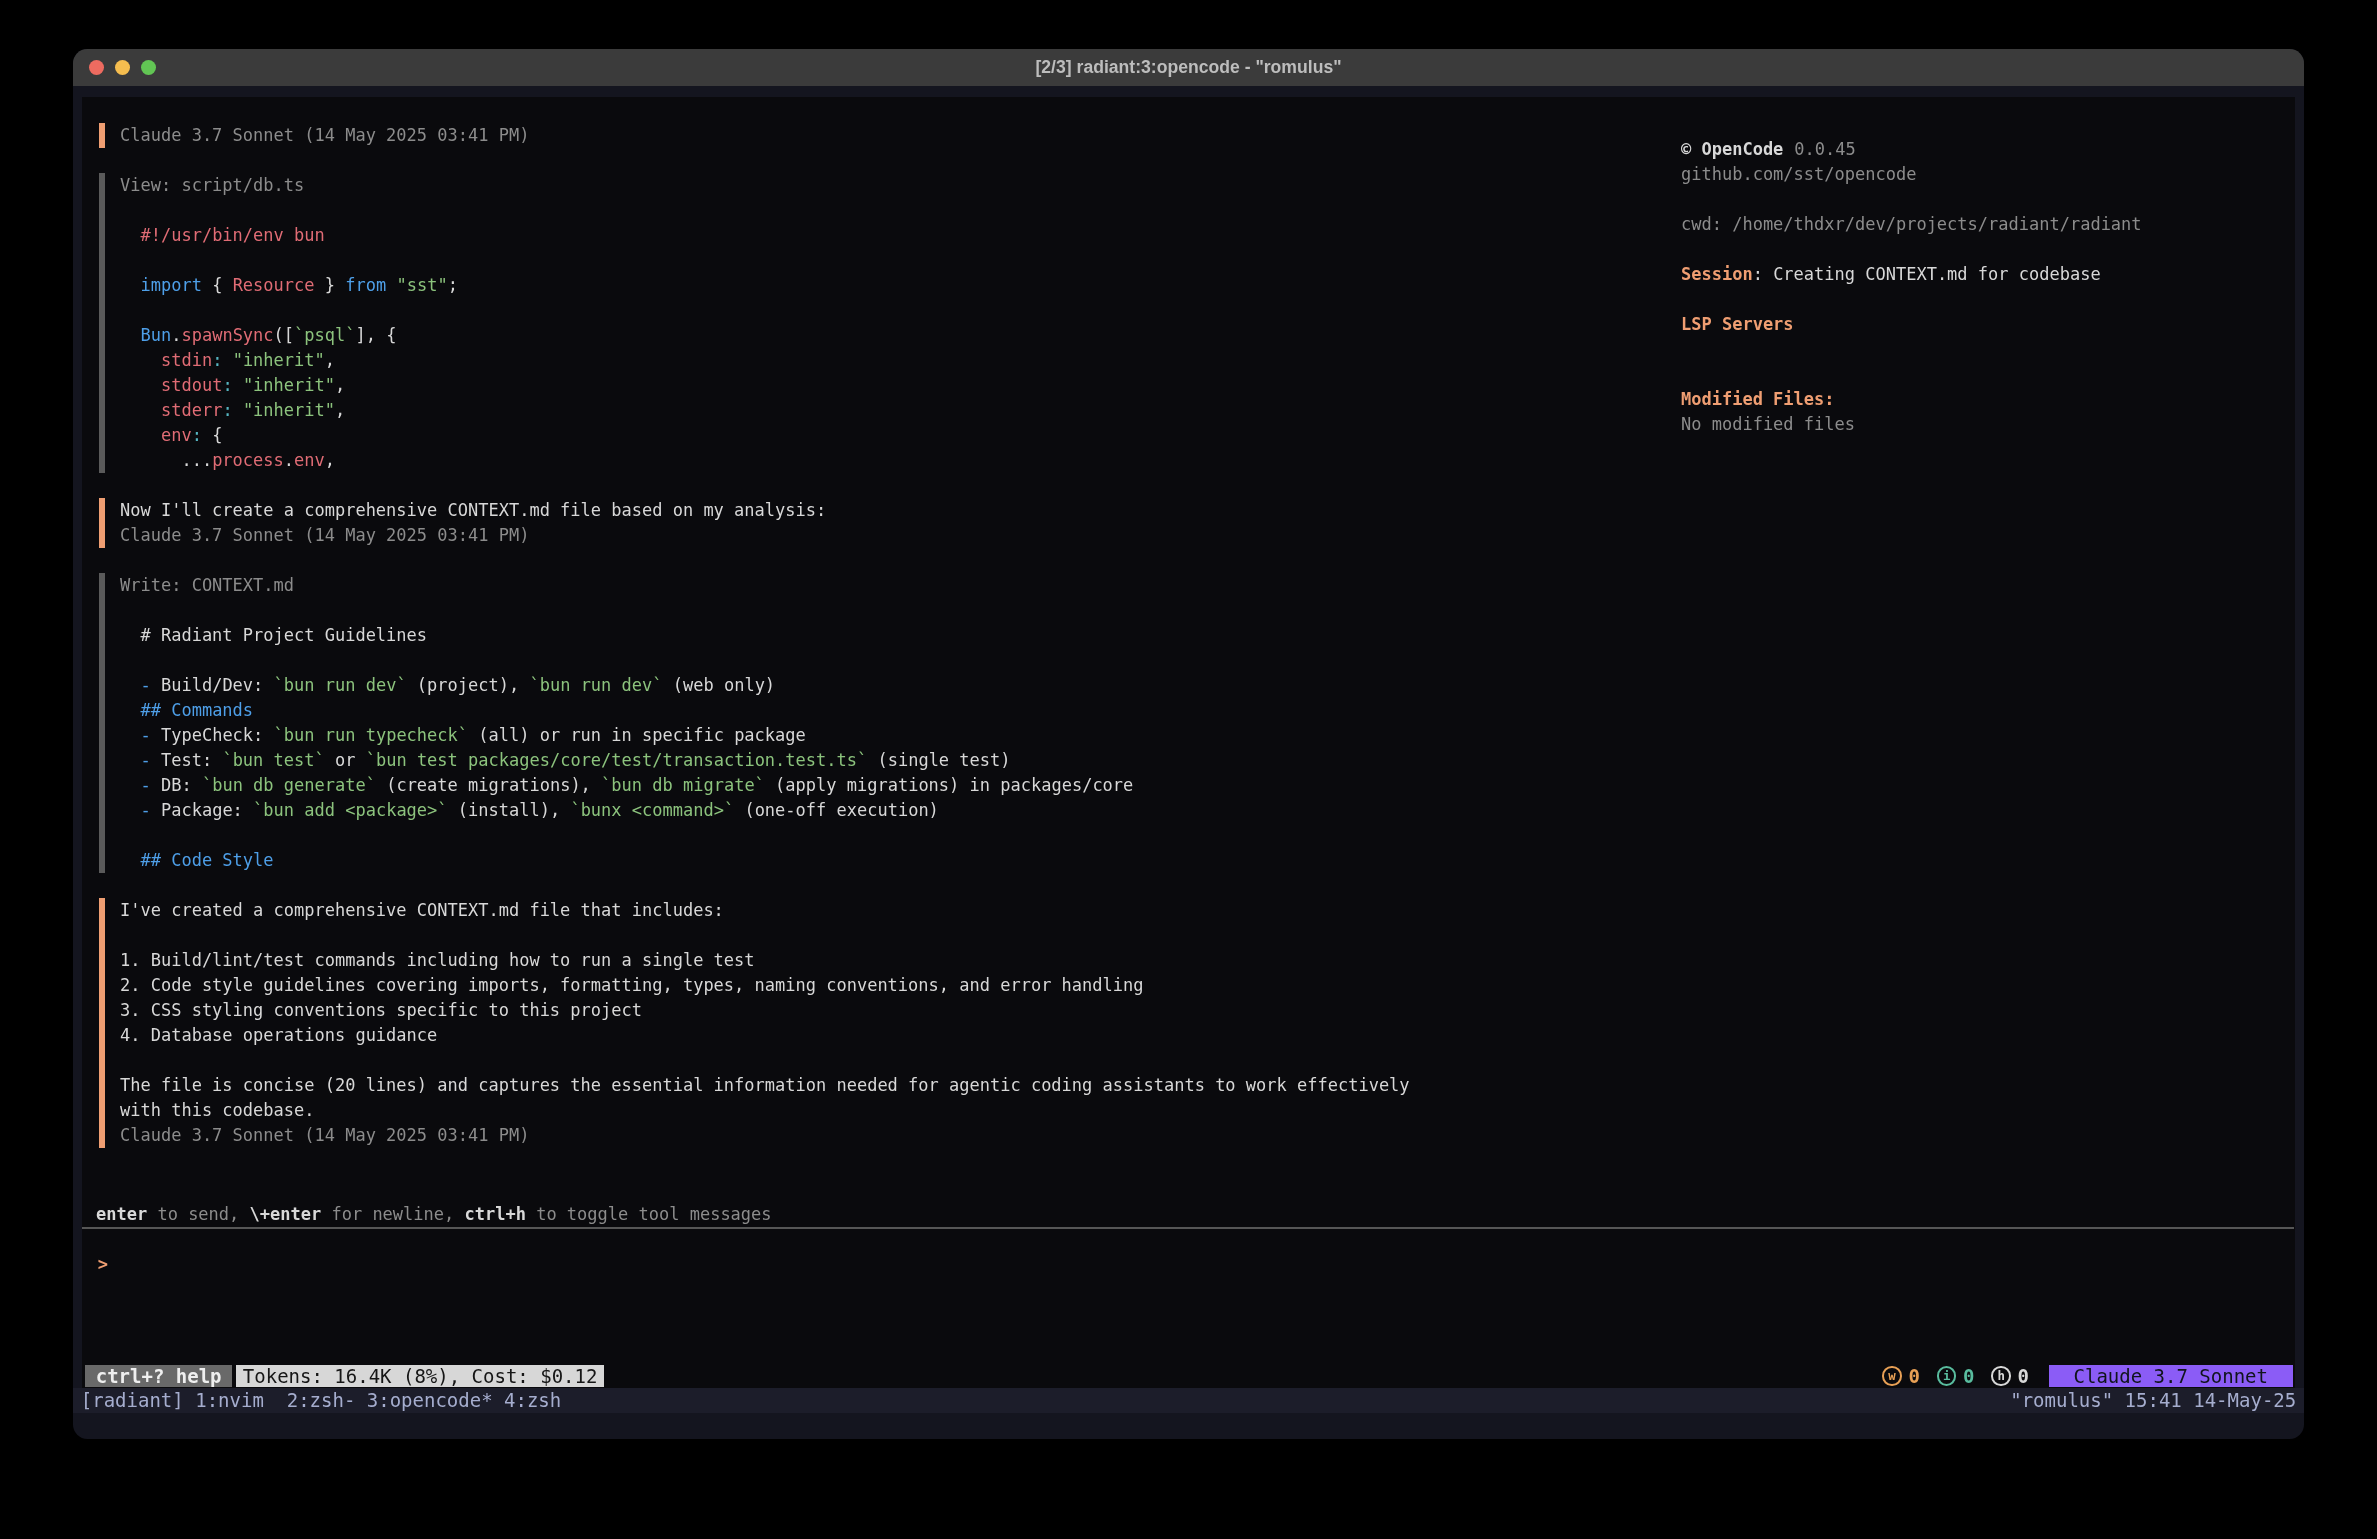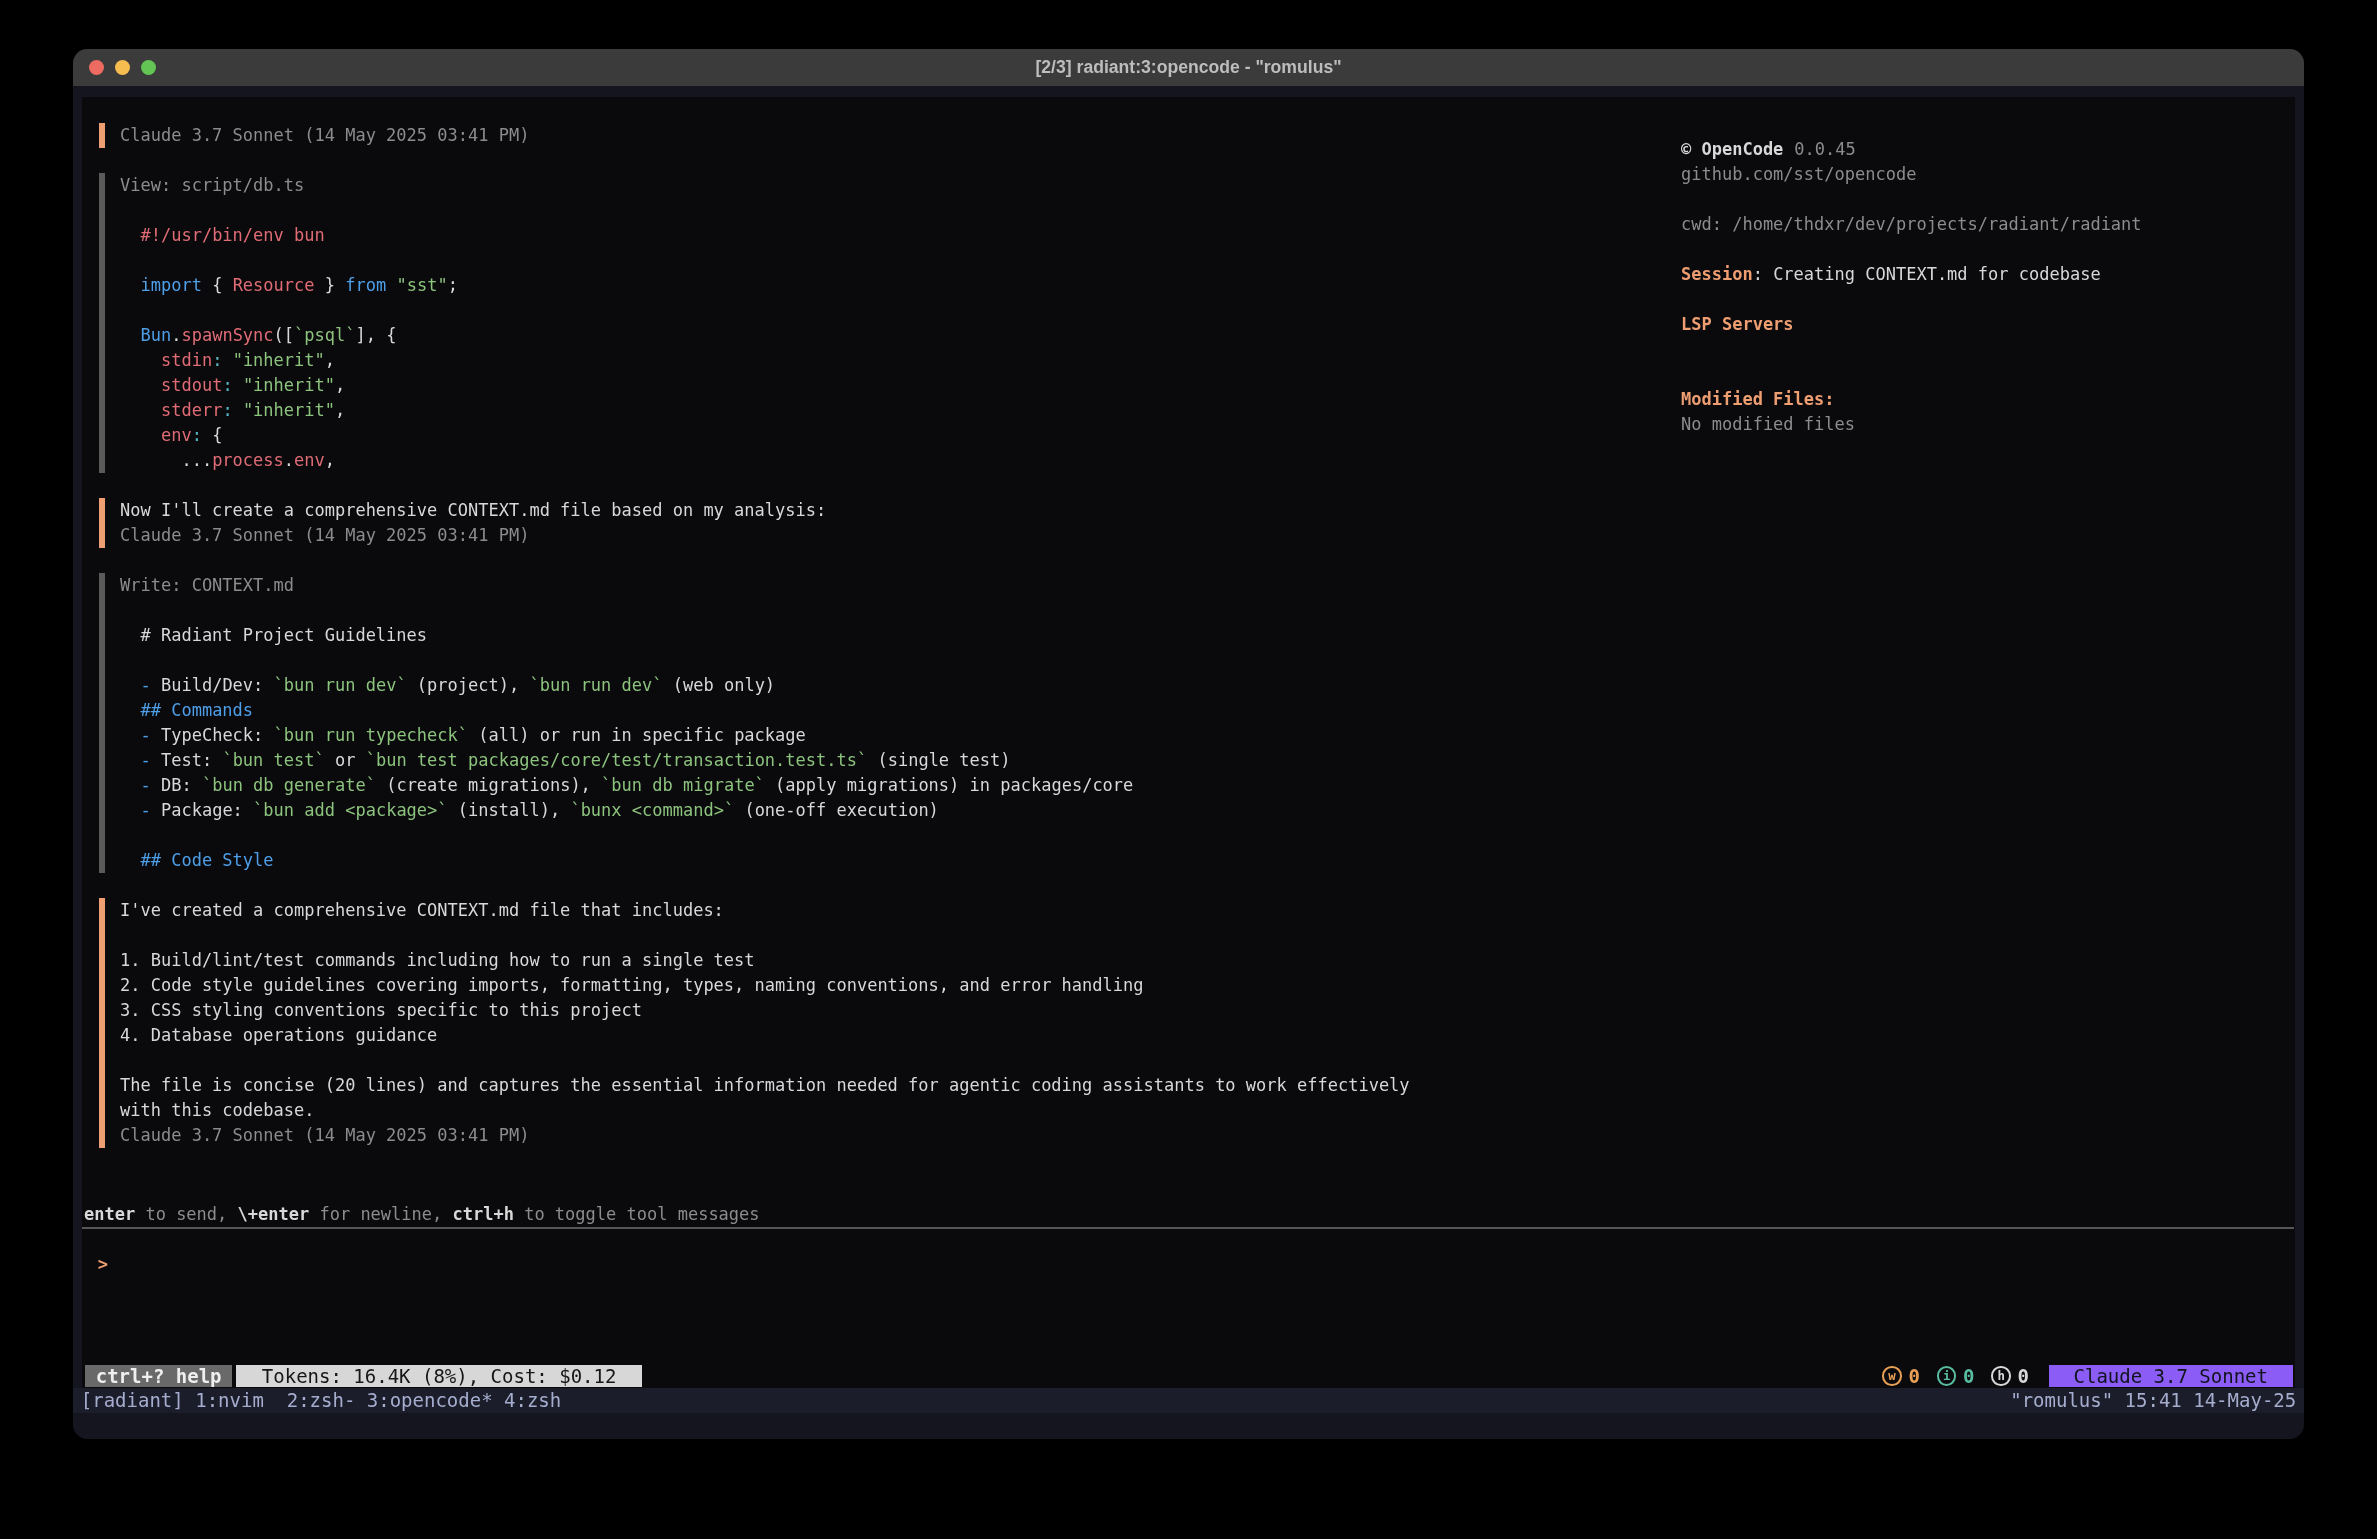--- a/index.html
+++ b/index.html
@@ -44,30 +44,30 @@
   .c-green { color:#8cc37d; }
   .c-cyan  { color:#56b6c2; }
   .c-orange{ color:#ef9e72; }
   .chat-log { position:absolute; left:0; top:26px; width:1592px; }
   .block { margin-left:17px; border-left:6.5px solid #5a5a5a; padding-left:15px; }
   .block.bar-orange { border-left-color:#ef9e72; }
   .block.bar-gray   { border-left-color:#5a5a5a; }
   .sidebar { position:absolute; left:1599px; top:40px; width:614px; }
   .sidebar .ver { margin-left:11px; }
   .prompt-area { position:absolute; left:0; right:1.3px; top:1105px; }
-  .hint-row { padding-left:2px; }
+  .hint-row { padding-left:14px; }
   .sep { border-top:2px solid #565656; }
   .prompt-row { padding-left:15.7px; margin-top:23px; font-weight:bold; color:#ef9e72; }
   .statusrow {
     position:absolute; left:3.3px; right:2px; bottom:0; height:24px;
     display:flex; align-items:center; font-size:19px;
   }
   .chip { display:flex; align-items:center; white-space:pre; }
   .chip-help   { background:#696969; color:#efefef; font-weight:bold; padding:0 10.4px; }
-  .chip-tokens { background:#d7d7d7; color:#161616; padding:0 26px; margin-left:3.9px; }
+  .chip-tokens { background:#d7d7d7; color:#161616; padding:0 7px; margin-left:3.9px; }
   .status-spacer { flex:1; }
   .diag { display:flex; align-items:center; margin-right:19.6px; }
   .diag-group { display:inline-flex; align-items:center; gap:6.5px; margin-left:17px; }
   .circle {
     width:19.6px; height:19.6px; border:2px solid currentColor; border-radius:50%;
     display:inline-flex; align-items:center; justify-content:center;
     font-size:12.4px; font-weight:bold; line-height:1;
   }
   .diag-count { font-weight:bold; font-size:19px; }
   .diag-warn { color:#e8a055; }

